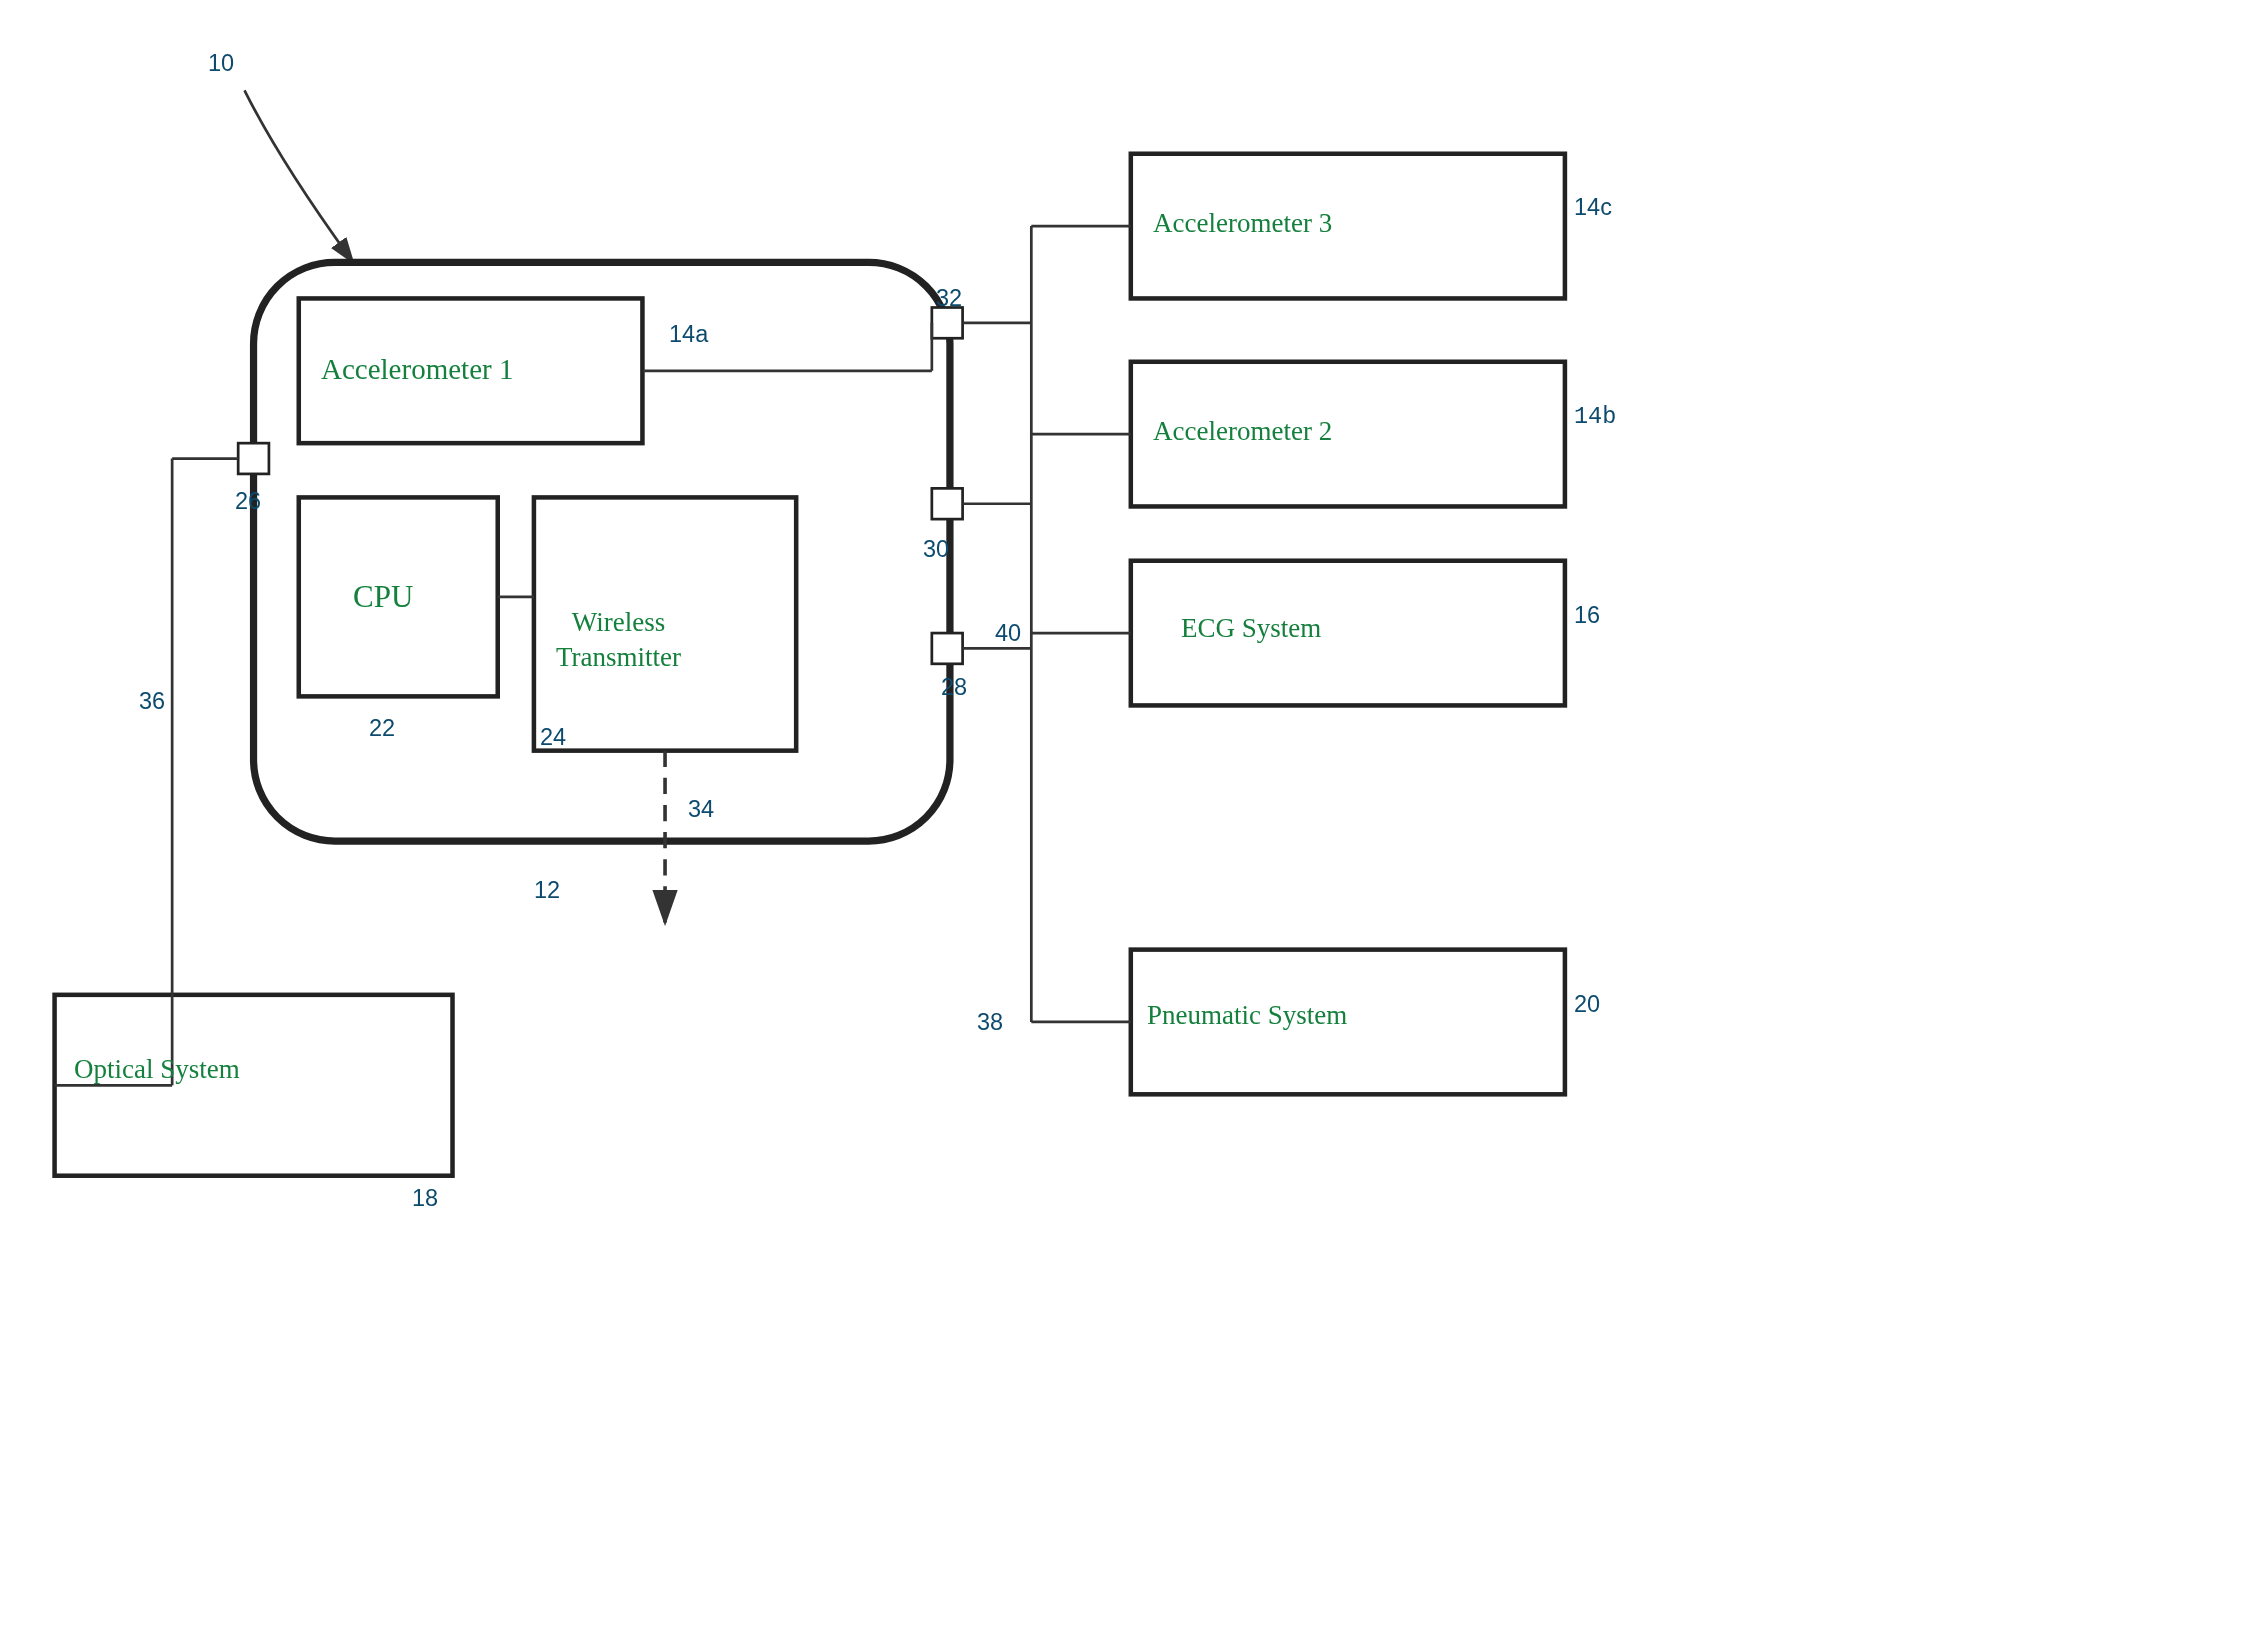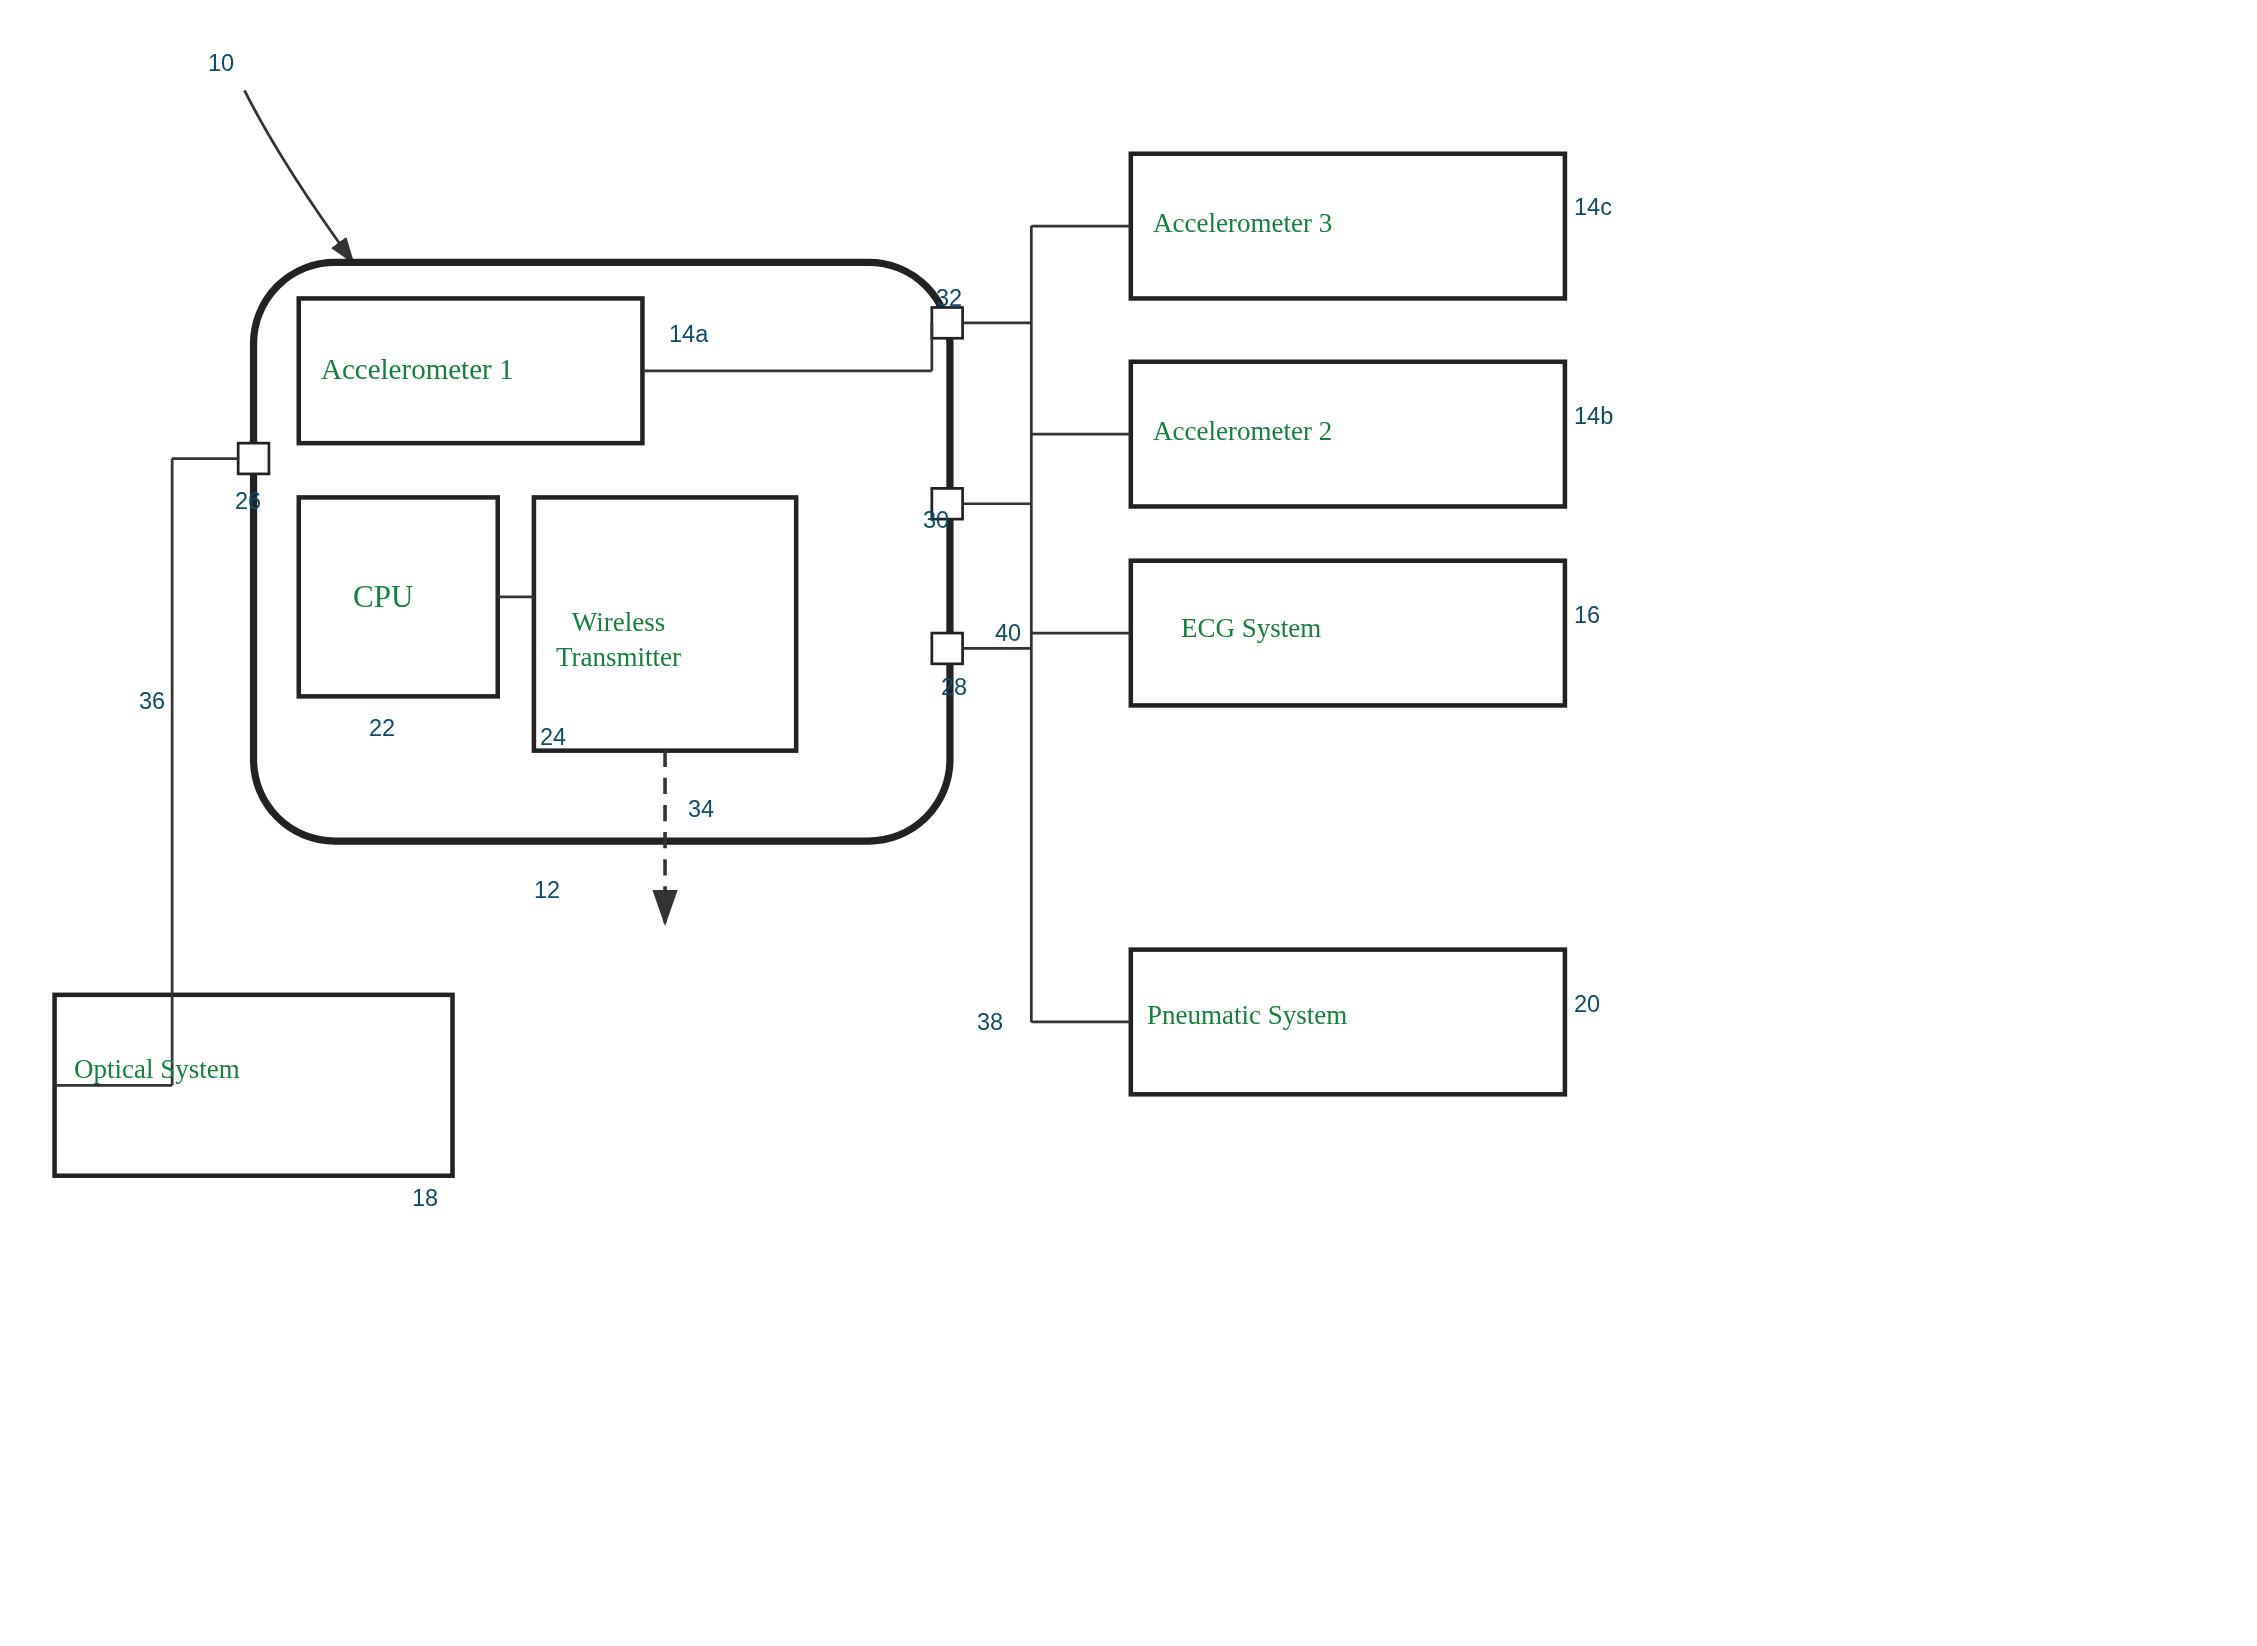--- a/index.html
+++ b/index.html
@@ -112,39 +112,39 @@
 <div class="diagram-label" style="left:556px; top:574px; font-size:27px; text-align:center; line-height:1.3;margin-top:31px;">Wireless<br>Transmitter</div>
 
 <div class="ref-num" style="left:369px; top:715px;">22</div>
 
 <div class="ref-num" style="left:540px; top:724px;">24</div>
 
 <div class="ref-num" style="left:235px; top:488px;">26</div>
 
 <div class="ref-num" style="left:941px; top:674px;">28</div>
 
-<div class="ref-num" style="left:923px; top:507px;text-align:center;">30</div>
+<div class="ref-num" style="left:923px; top:536px;text-align:center;">30</div>
 
 <div class="ref-num" style="left:936px; top:285px;">32</div>
 
 <div class="ref-num" style="left:688px; top:796px;">34</div>
 
 <div class="ref-num" style="left:139px; top:688px;">36</div>
 
 <div class="ref-num" style="left:977px; top:1009px;">38</div>
 
 <div class="ref-num" style="left:995px; top:620px;">40</div>
 
 <div class="diagram-label" style="left:1153px; top:208px; font-size:27px;">Accelerometer 3</div>
 
 <div class="ref-num" style="left:1574px; top:194px;">14c</div>
 
 <div class="diagram-label" style="left:1153px; top:416px; font-size:27px;">Accelerometer 2</div>
 
-<div class="ref-num" style="left:1574px; top:403px;">14b</div>
+<div class="ref-num" style="left:1574px; top:403px;font-family:Liberation Mono, monospace;">14b</div>
 
 <div class="diagram-label" style="left:1181px; top:613px; font-size:27px;">ECG System</div>
 
 <div class="ref-num" style="left:1574px; top:602px;">16</div>
 
 <div class="diagram-label" style="left:74px; top:1054px; font-size:27px;">Optical System</div>
 
 <div class="ref-num" style="left:412px; top:1185px;">18</div>
 
 <div class="diagram-label" style="left:1147px; top:1000px; font-size:27px;">Pneumatic System</div>

